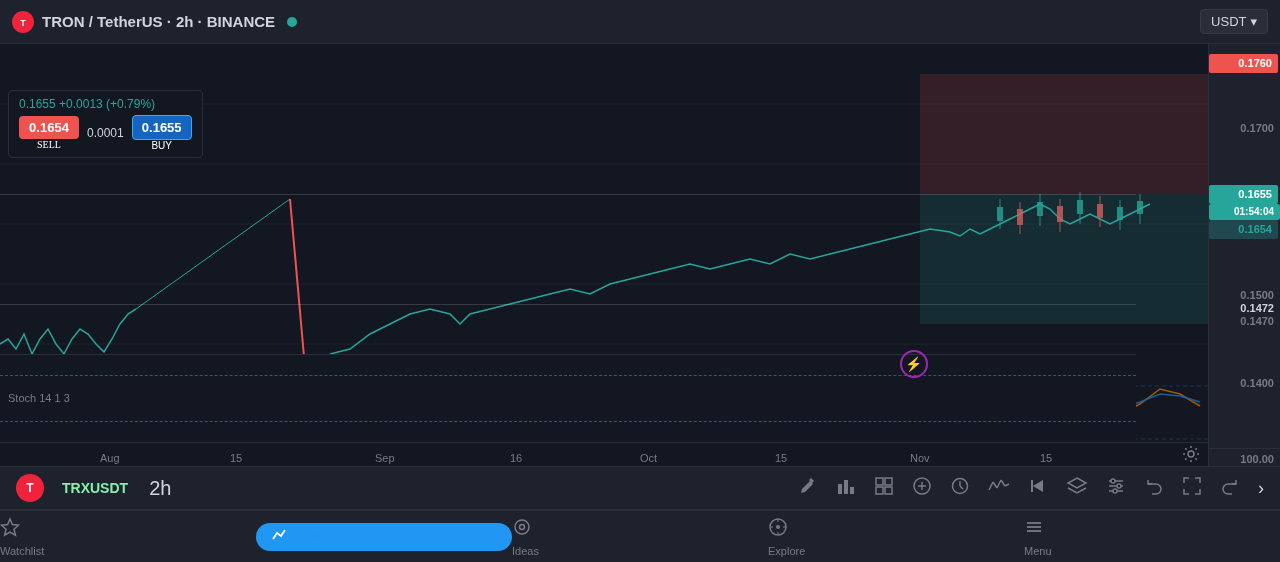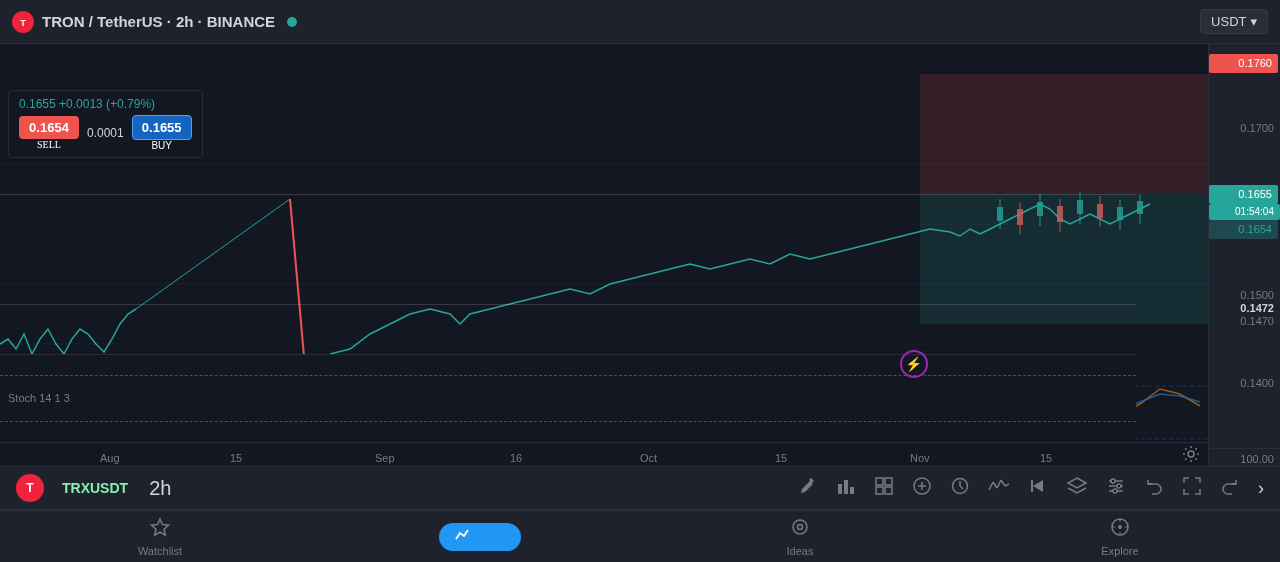--- a/index.html
+++ b/index.html
@@ -133,20 +133,21 @@
       justify-content: space-between;
       padding: 6px 0;
       z-index: 5;
     }
     .price-label {
       font-size: 11px;
       color: #787b86;
       text-align: right;
       padding-right: 6px;
       line-height: 1.2;
+      font-weight: bold;
     }
     .price-label.highlight-red {
       background: #ef5350;
       color: white;
       padding: 3px 6px;
       border-radius: 2px;
       text-align: right;
       margin-right: 2px;
     }
     .price-label.highlight-green {
@@ -282,21 +283,20 @@
       background: #1e222d;
       border-top: 1px solid #2a2e39;
       display: flex;
       align-items: center;
       z-index: 10;
     }
     .nav-item {
       flex: 1;
       display: flex;
       flex-direction: column;
-      align-items: center;
       justify-content: center;
       gap: 3px;
       cursor: pointer;
       height: 100%;
     }
     .nav-item.active .nav-label { color: #2196f3; }
     .nav-item.active .nav-icon-wrap { color: #2196f3; }
     .nav-icon-wrap {
       font-size: 18px;
       color: #787b86;
@@ -700,13 +700,23 @@
           <circle cx="10" cy="10" r="2" fill="#787b86"></circle>
           <line x1="10" y1="2" x2="10" y2="5" stroke="#787b86" stroke-width="1"></line>
           <line x1="10" y1="15" x2="10" y2="18" stroke="#787b86" stroke-width="1"></line>
           <line x1="2" y1="10" x2="5" y2="10" stroke="#787b86" stroke-width="1"></line>
           <line x1="15" y1="10" x2="18" y2="10" stroke="#787b86" stroke-width="1"></line>
         </svg>
     </div>
     <span class="nav-label">Explore</span>
   </div>
 
+  <div class="nav-item">
+    <div class="nav-icon-wrap">
+      <svg width="20" height="20" viewBox="0 0 20 20">
+          <line x1="3" y1="6" x2="17" y2="6" stroke="#787b86" stroke-width="1.8"></line>
+          <line x1="3" y1="10" x2="17" y2="10" stroke="#787b86" stroke-width="1.8"></line>
+          <line x1="3" y1="14" x2="17" y2="14" stroke="#787b86" stroke-width="1.8"></line>
+        </svg>
+    </div>
+    <span class="nav-label">Menu</span>
+  </div>
 </div>
 
 </body></html>

